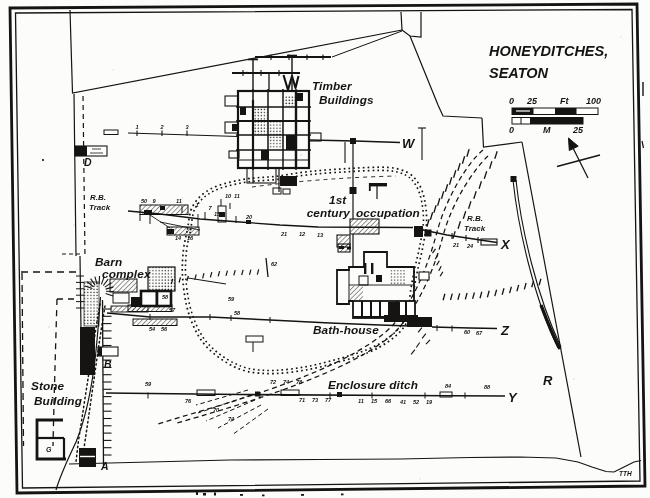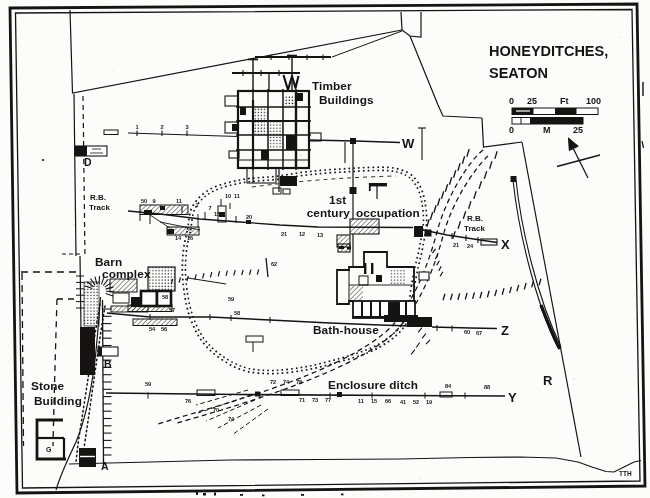--- a/index.html
+++ b/index.html
@@ -1,16 +1,16 @@
 <!DOCTYPE html>
 <html><head>
 <meta charset="utf-8">
 <style>
   html,body{margin:0;padding:0;background:#e8e8e6;}
-  #stage{position:relative;width:650px;height:498px;background:#fcfcfb;overflow:hidden;}
+  #stage{position:relative;width:650px;height:498px;background:#fcfcfb;overflow:hidden;font-style:italic;}
   svg{display:block;}
   text{font-family:"Liberation Sans","DejaVu Sans",sans-serif;fill:#151413;}
   .s{stroke:#151413;}
   .f{fill:#151413;stroke:none;}
   .t-title{font-size:14.5px;font-weight:700;letter-spacing:0px;}
   .t-label{font-size:11.8px;font-weight:700;letter-spacing:0.1px;}
   .t-letter{font-size:13px;font-weight:700;}
   .t-letter-sm{font-size:10.5px;font-weight:700;}
   .t-track{font-size:8px;font-weight:700;}
   .t-scale{font-size:9px;font-weight:700;}

